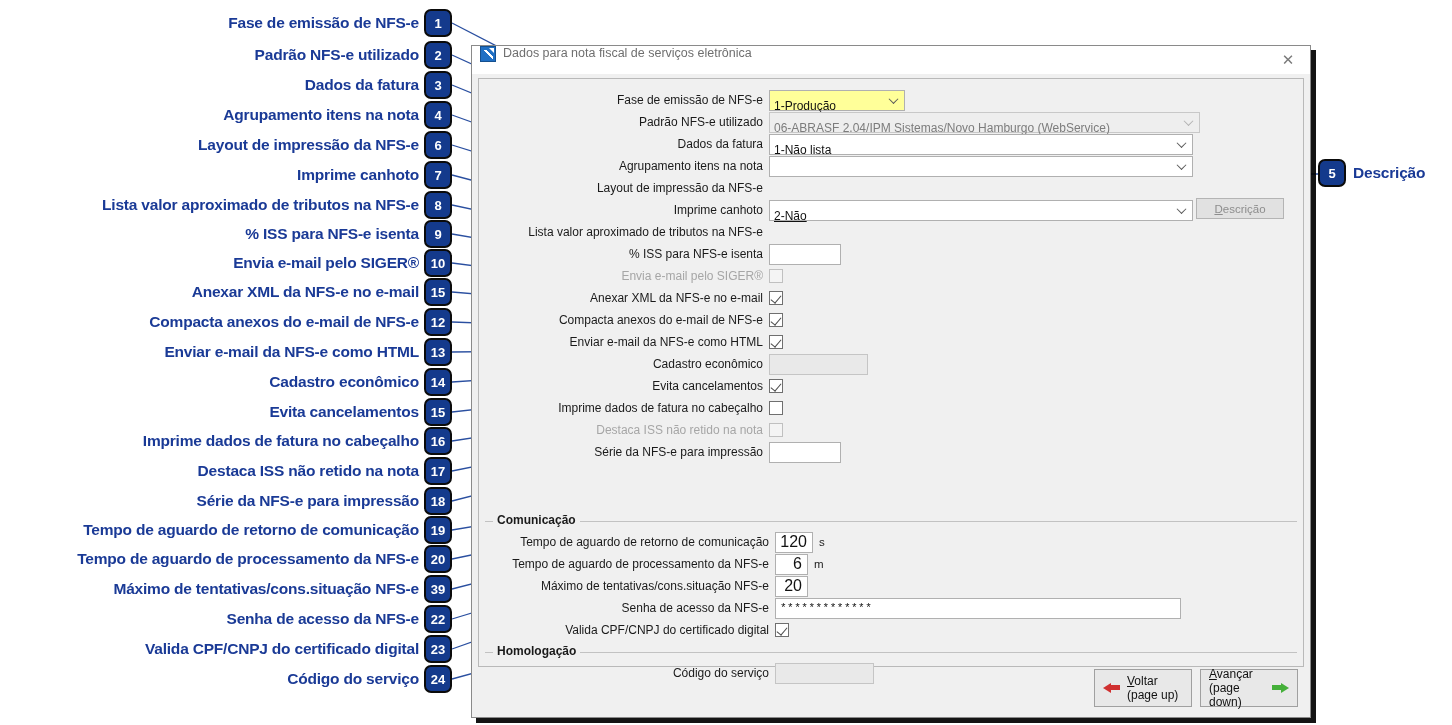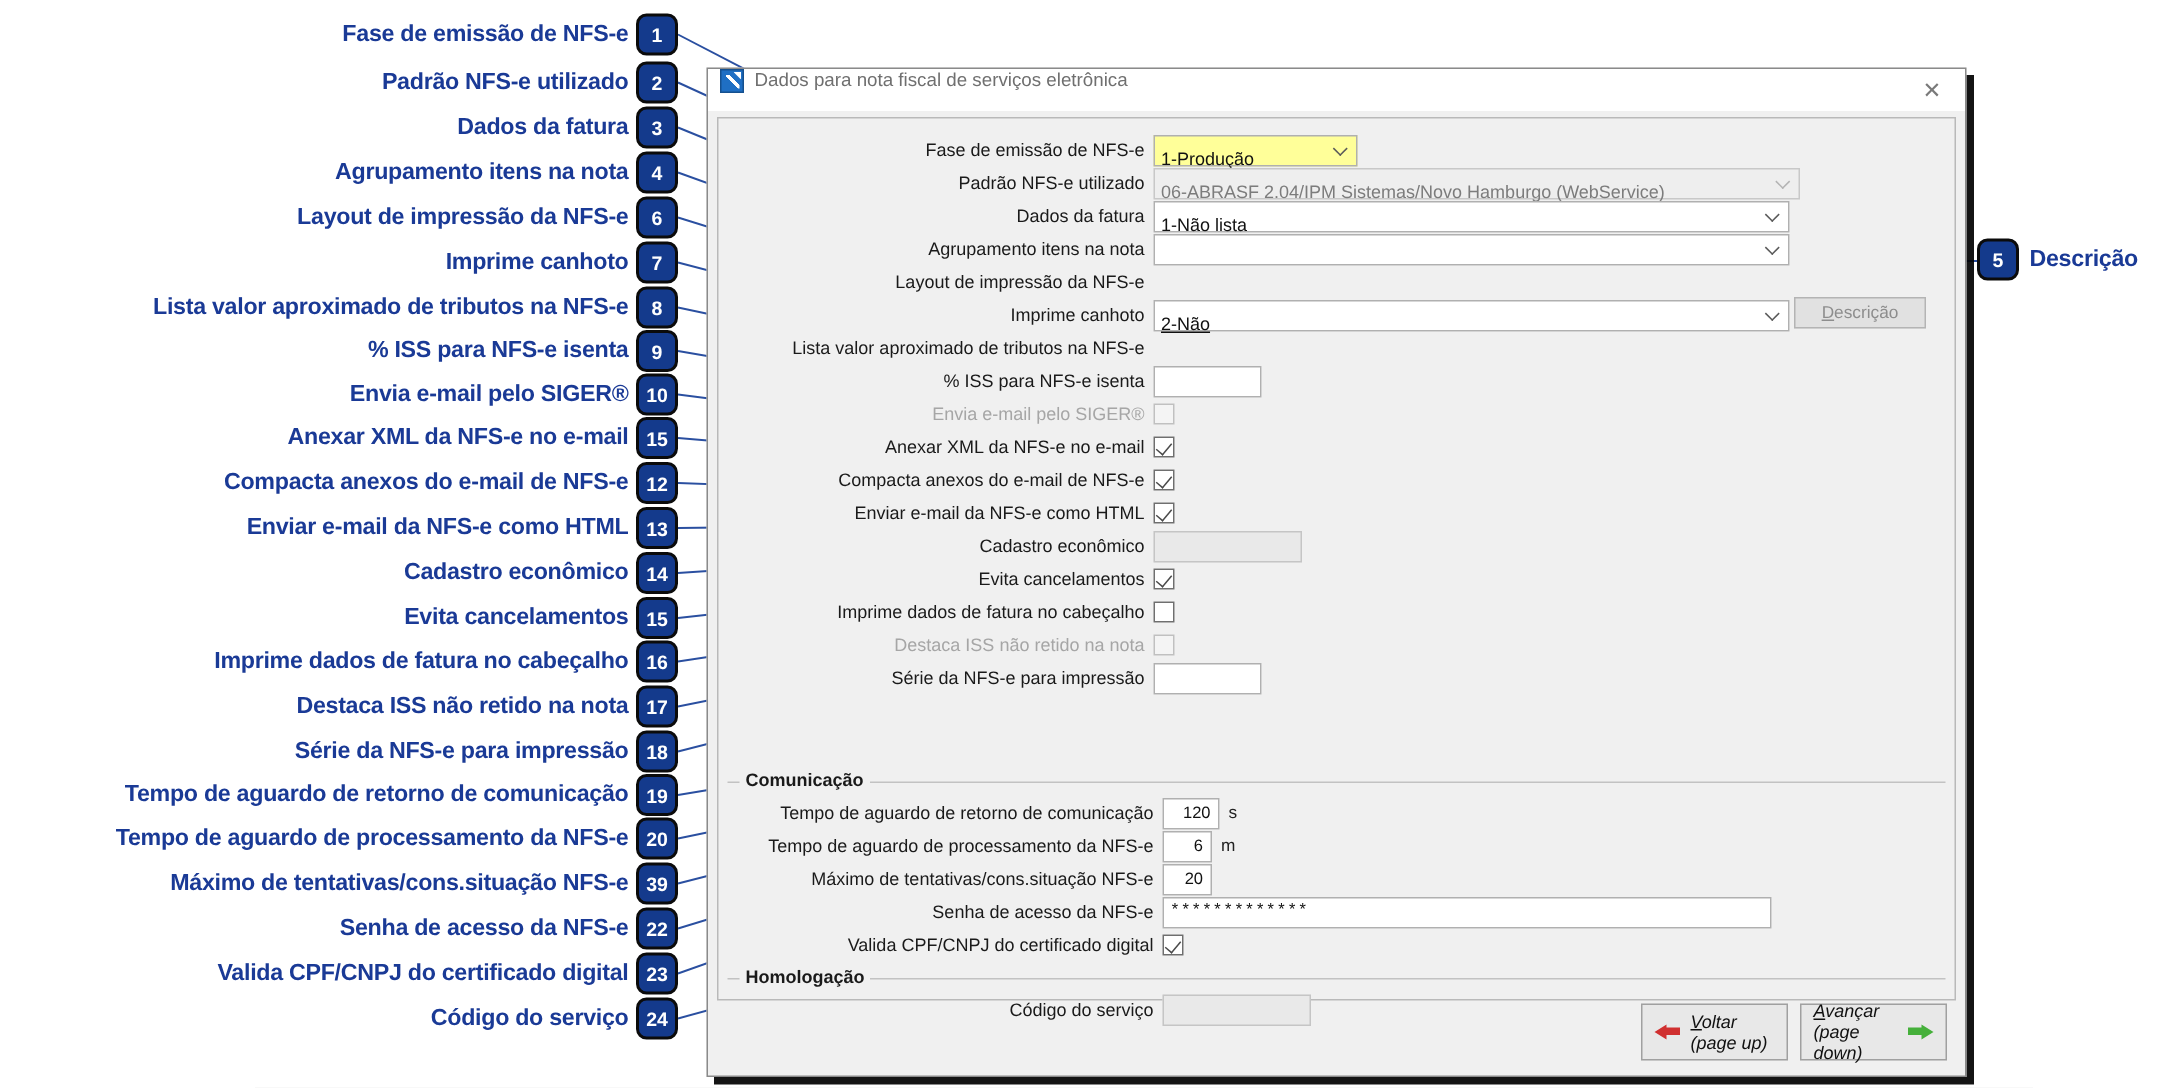--- a/index.html
+++ b/index.html
@@ -123,21 +123,21 @@
     width:6px; height:6px;
     border-left:1.4px solid #5a5a5a; border-bottom:1.4px solid #5a5a5a;
     transform:rotate(-45deg);
   }
   .fakeselect.highlight { background:#ffff99; }
   .fakeselect.disabled { background:#eeeeee; border-color:#c8c8c8; color:#7c7c7c; }
   .fakeselect.disabled .arrow:before { border-color:#b3b3b3; }
 
   .txt {
     height:21px; border:1px solid #b0b0b0; background:#ffffff;
-    font-size:11px; color:#111; padding:0 4px;
+    font-size:16px; color:#111; padding:0 4px;
     display:flex; align-items:center;
     font-family:"Liberation Sans", sans-serif;
   }
   .txt.disabled { background:#e9e9e9; border-color:#c5c5c5; }
   .txt.num { justify-content:flex-end; padding-right:5px; }
   .txt.pw { letter-spacing:0.5px; font-family:"Liberation Mono", monospace; font-size:11px; }
 
   .unit { font-size:11.5px; color:#222; margin-left:6px; }
 
   .cbx {
@@ -176,21 +176,21 @@
   }
 
   
   .footer { position:absolute; left:0; right:0; bottom:4px; height:50px; }
   .navbtn {
     position:absolute; top:6px;
     width:98px; height:38px;
     background:#e8e8e8; border:1px solid #a0a0a0;
     display:flex; align-items:center; gap:6px;
     padding:0 8px;
-    font-size:12px; color:#111; line-height:14px;font-style:italic;
+    font-size:12px; color:#111; line-height:14px;
   }
   .navbtn .txtwrap { display:flex; flex-direction:column; }
   .navbtn u { text-decoration:underline; }
   .arrow-ico { width:18px; height:16px; flex:0 0 auto; position:relative; }
   .arrow-left:before{
     content:""; position:absolute; left:0; top:3px;
     width:0;height:0;border-top:5px solid transparent;border-bottom:5px solid transparent;border-right:8px solid #d03030;
   }
   .arrow-left:after{
     content:""; position:absolute; left:7px; top:5px; width:10px; height:5px; background:#d03030;

